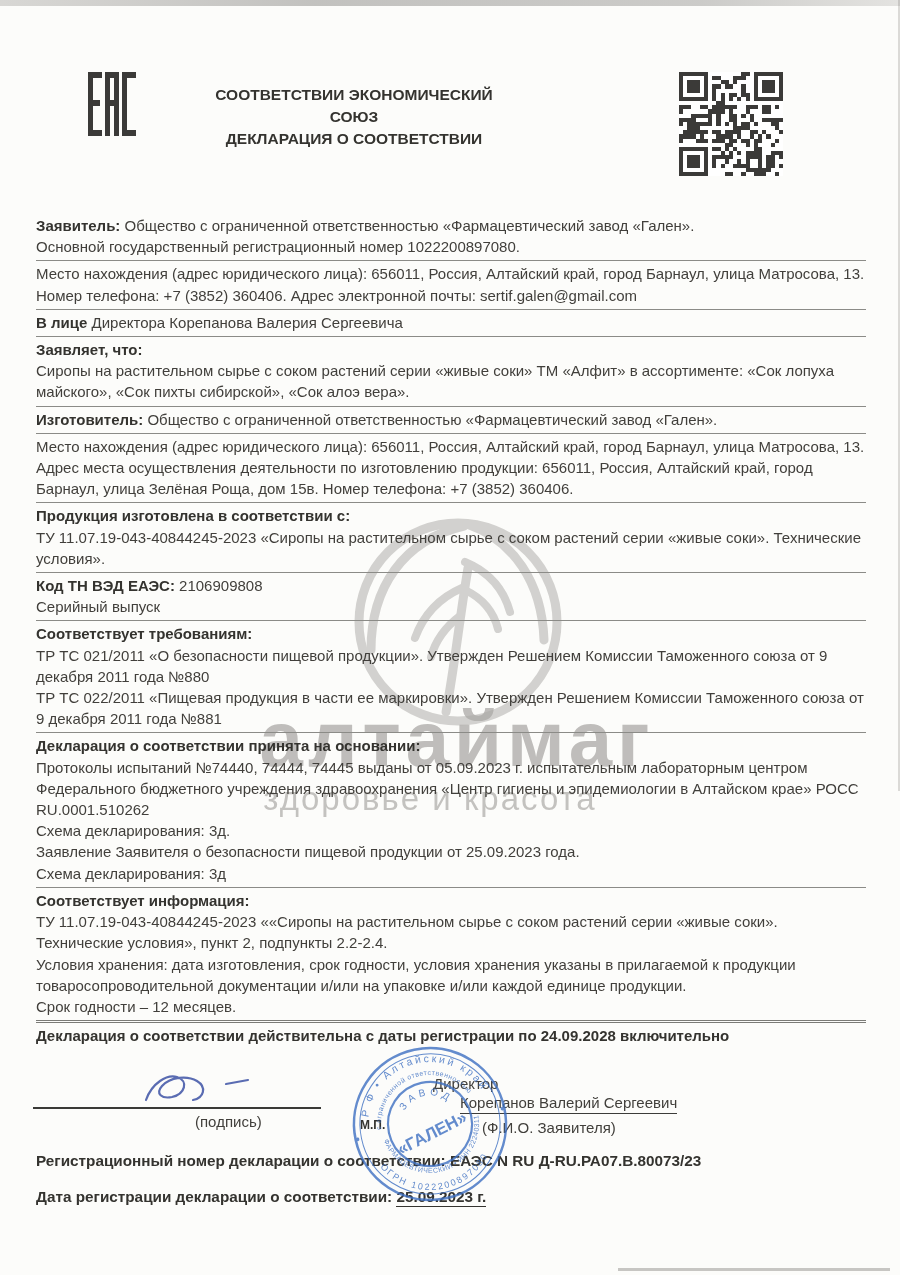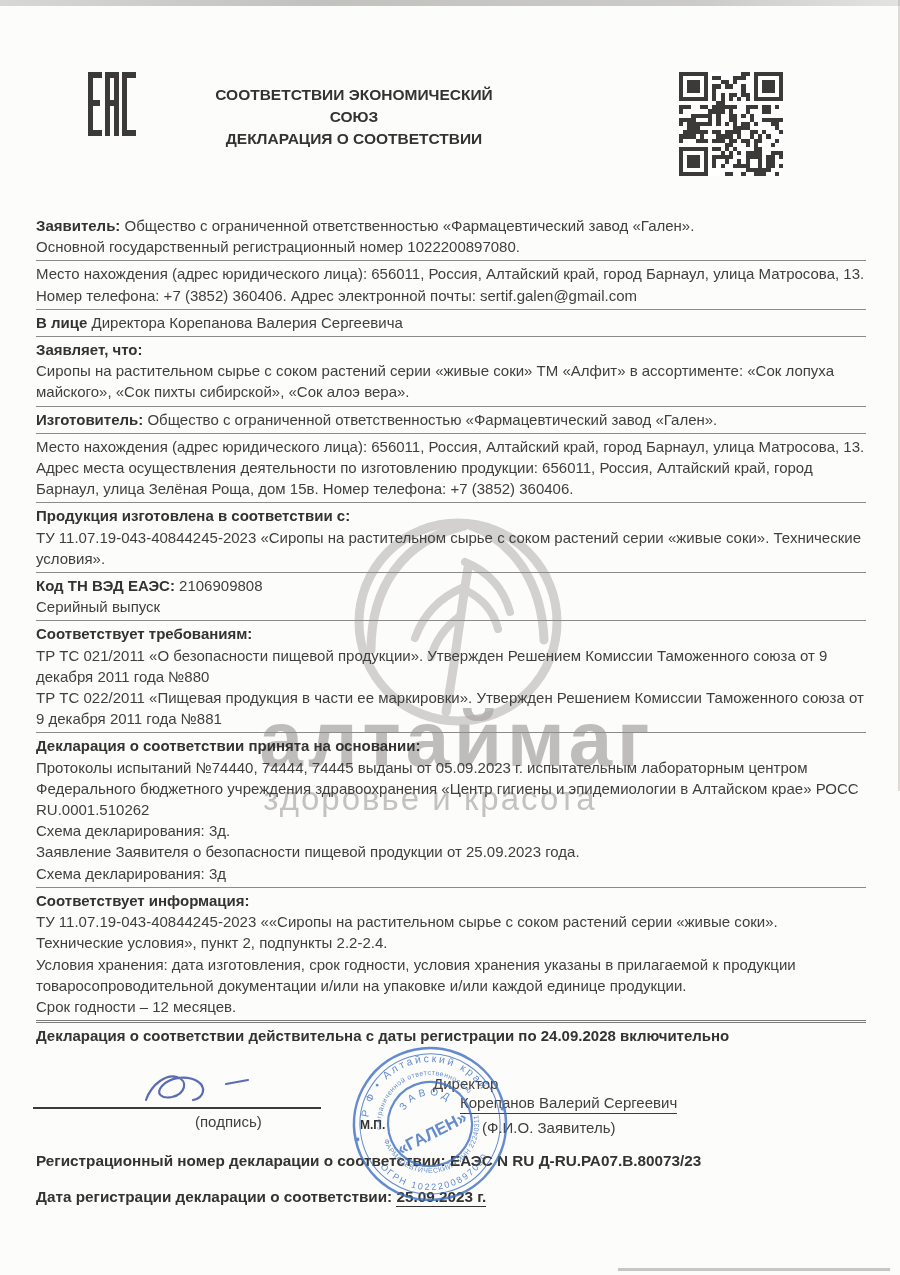--- a/index.html
+++ b/index.html
@@ -344,21 +344,21 @@
     <g fill="none" stroke="#5a6cb2" stroke-width="2.2" stroke-linecap="round">
       <path d="M8,30 C14,13 29,4 39,7 C51,11 47,24 34,27 C24,29 17,24 24,16 C32,7 49,5 59,11 C69,17 66,28 55,30"></path>
       <path d="M88,14 L110,10"></path>
     </g>
   </svg>
   <div class="sig-line"></div>
   <div class="sig-label">(подпись)</div>
   <div class="mp">М.П.</div>
   <div class="dir-title">Директор</div>
   <div class="dir-name">Корепанов Валерий Сергеевич</div>
-  <div class="fio-label">(Ф.И.О. Заявитель)</div>
+  <div class="fio-label">(Ф.И.О. Заявителя)</div>
 
   <svg class="stamp" viewBox="0 0 174 174">
     <defs>
       <path id="st-ot" d="M 25,87 A 62,62 0 1 1 149,87"></path>
       <path id="st-ob" d="M 21,87 A 66,66 0 1 0 153,87"></path>
       <path id="st-mt" d="M 38,87 A 49,49 0 1 1 136,87"></path>
       <path id="st-mb" d="M 38,87 A 49,49 0 1 0 136,87"></path>
       <path id="st-it" d="M 59,95 A 29,29 0 1 1 115,95"></path>
     </defs>
     <g fill="none" stroke="#3e70c2">

